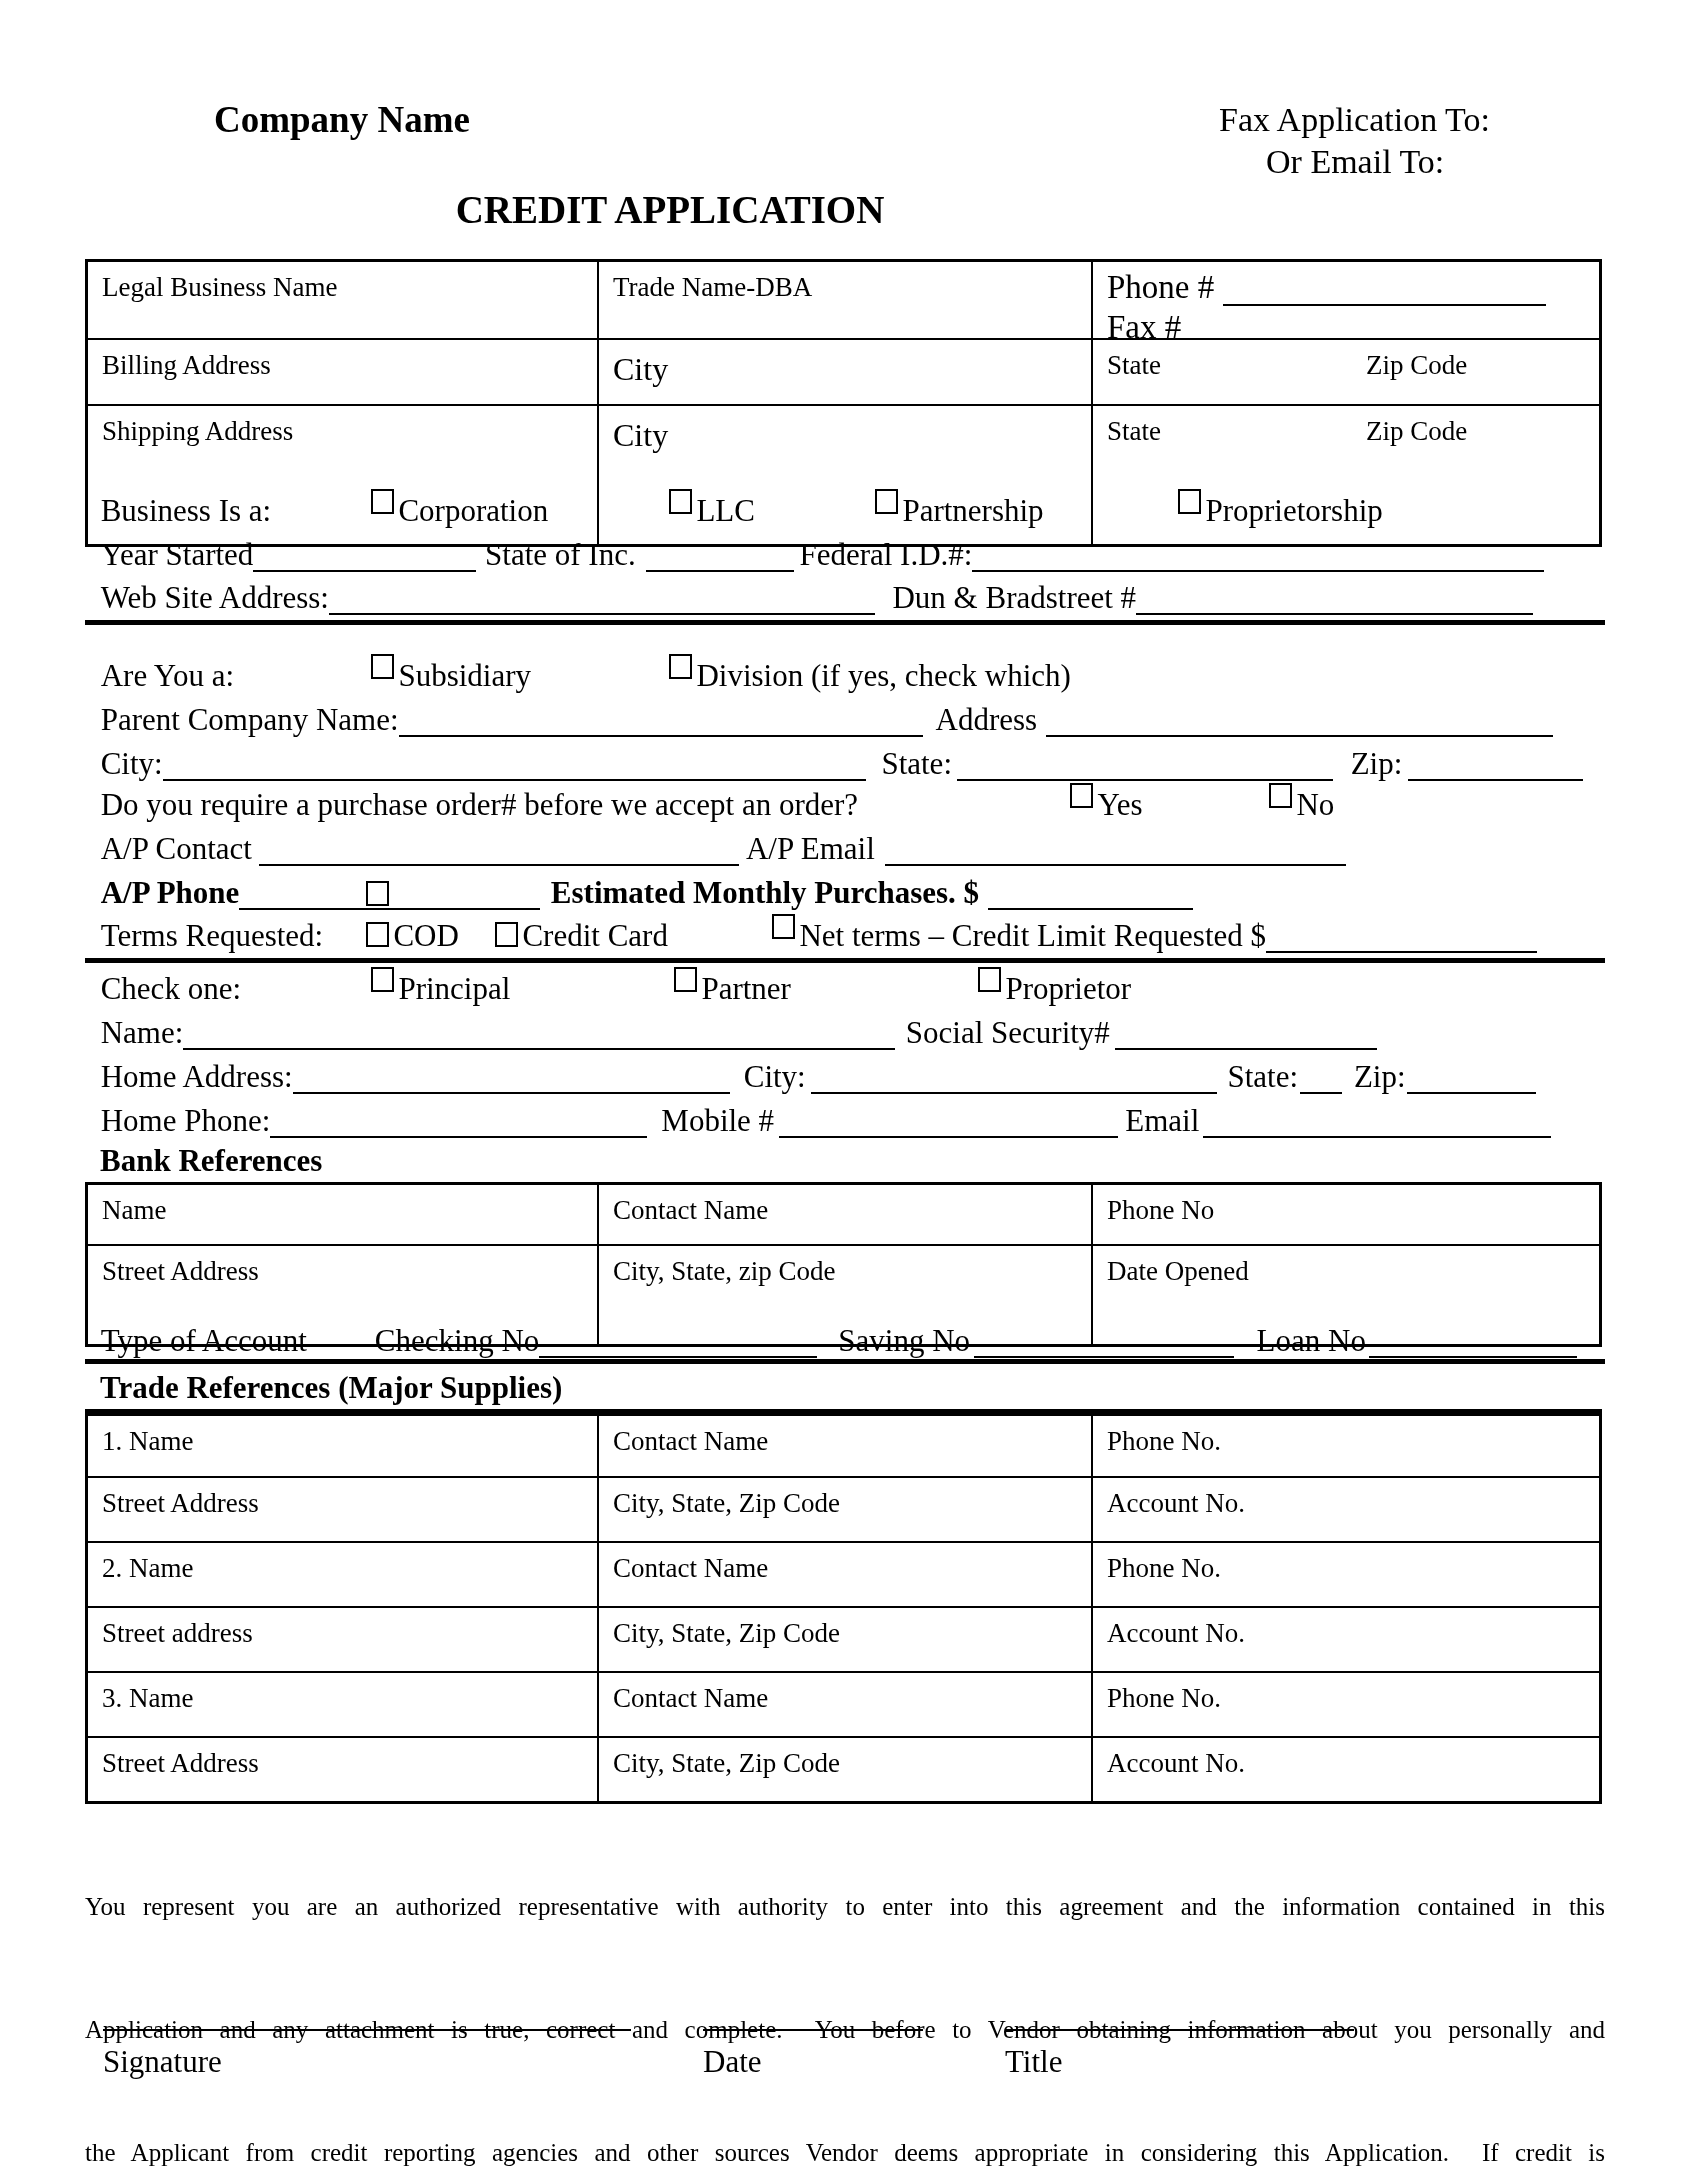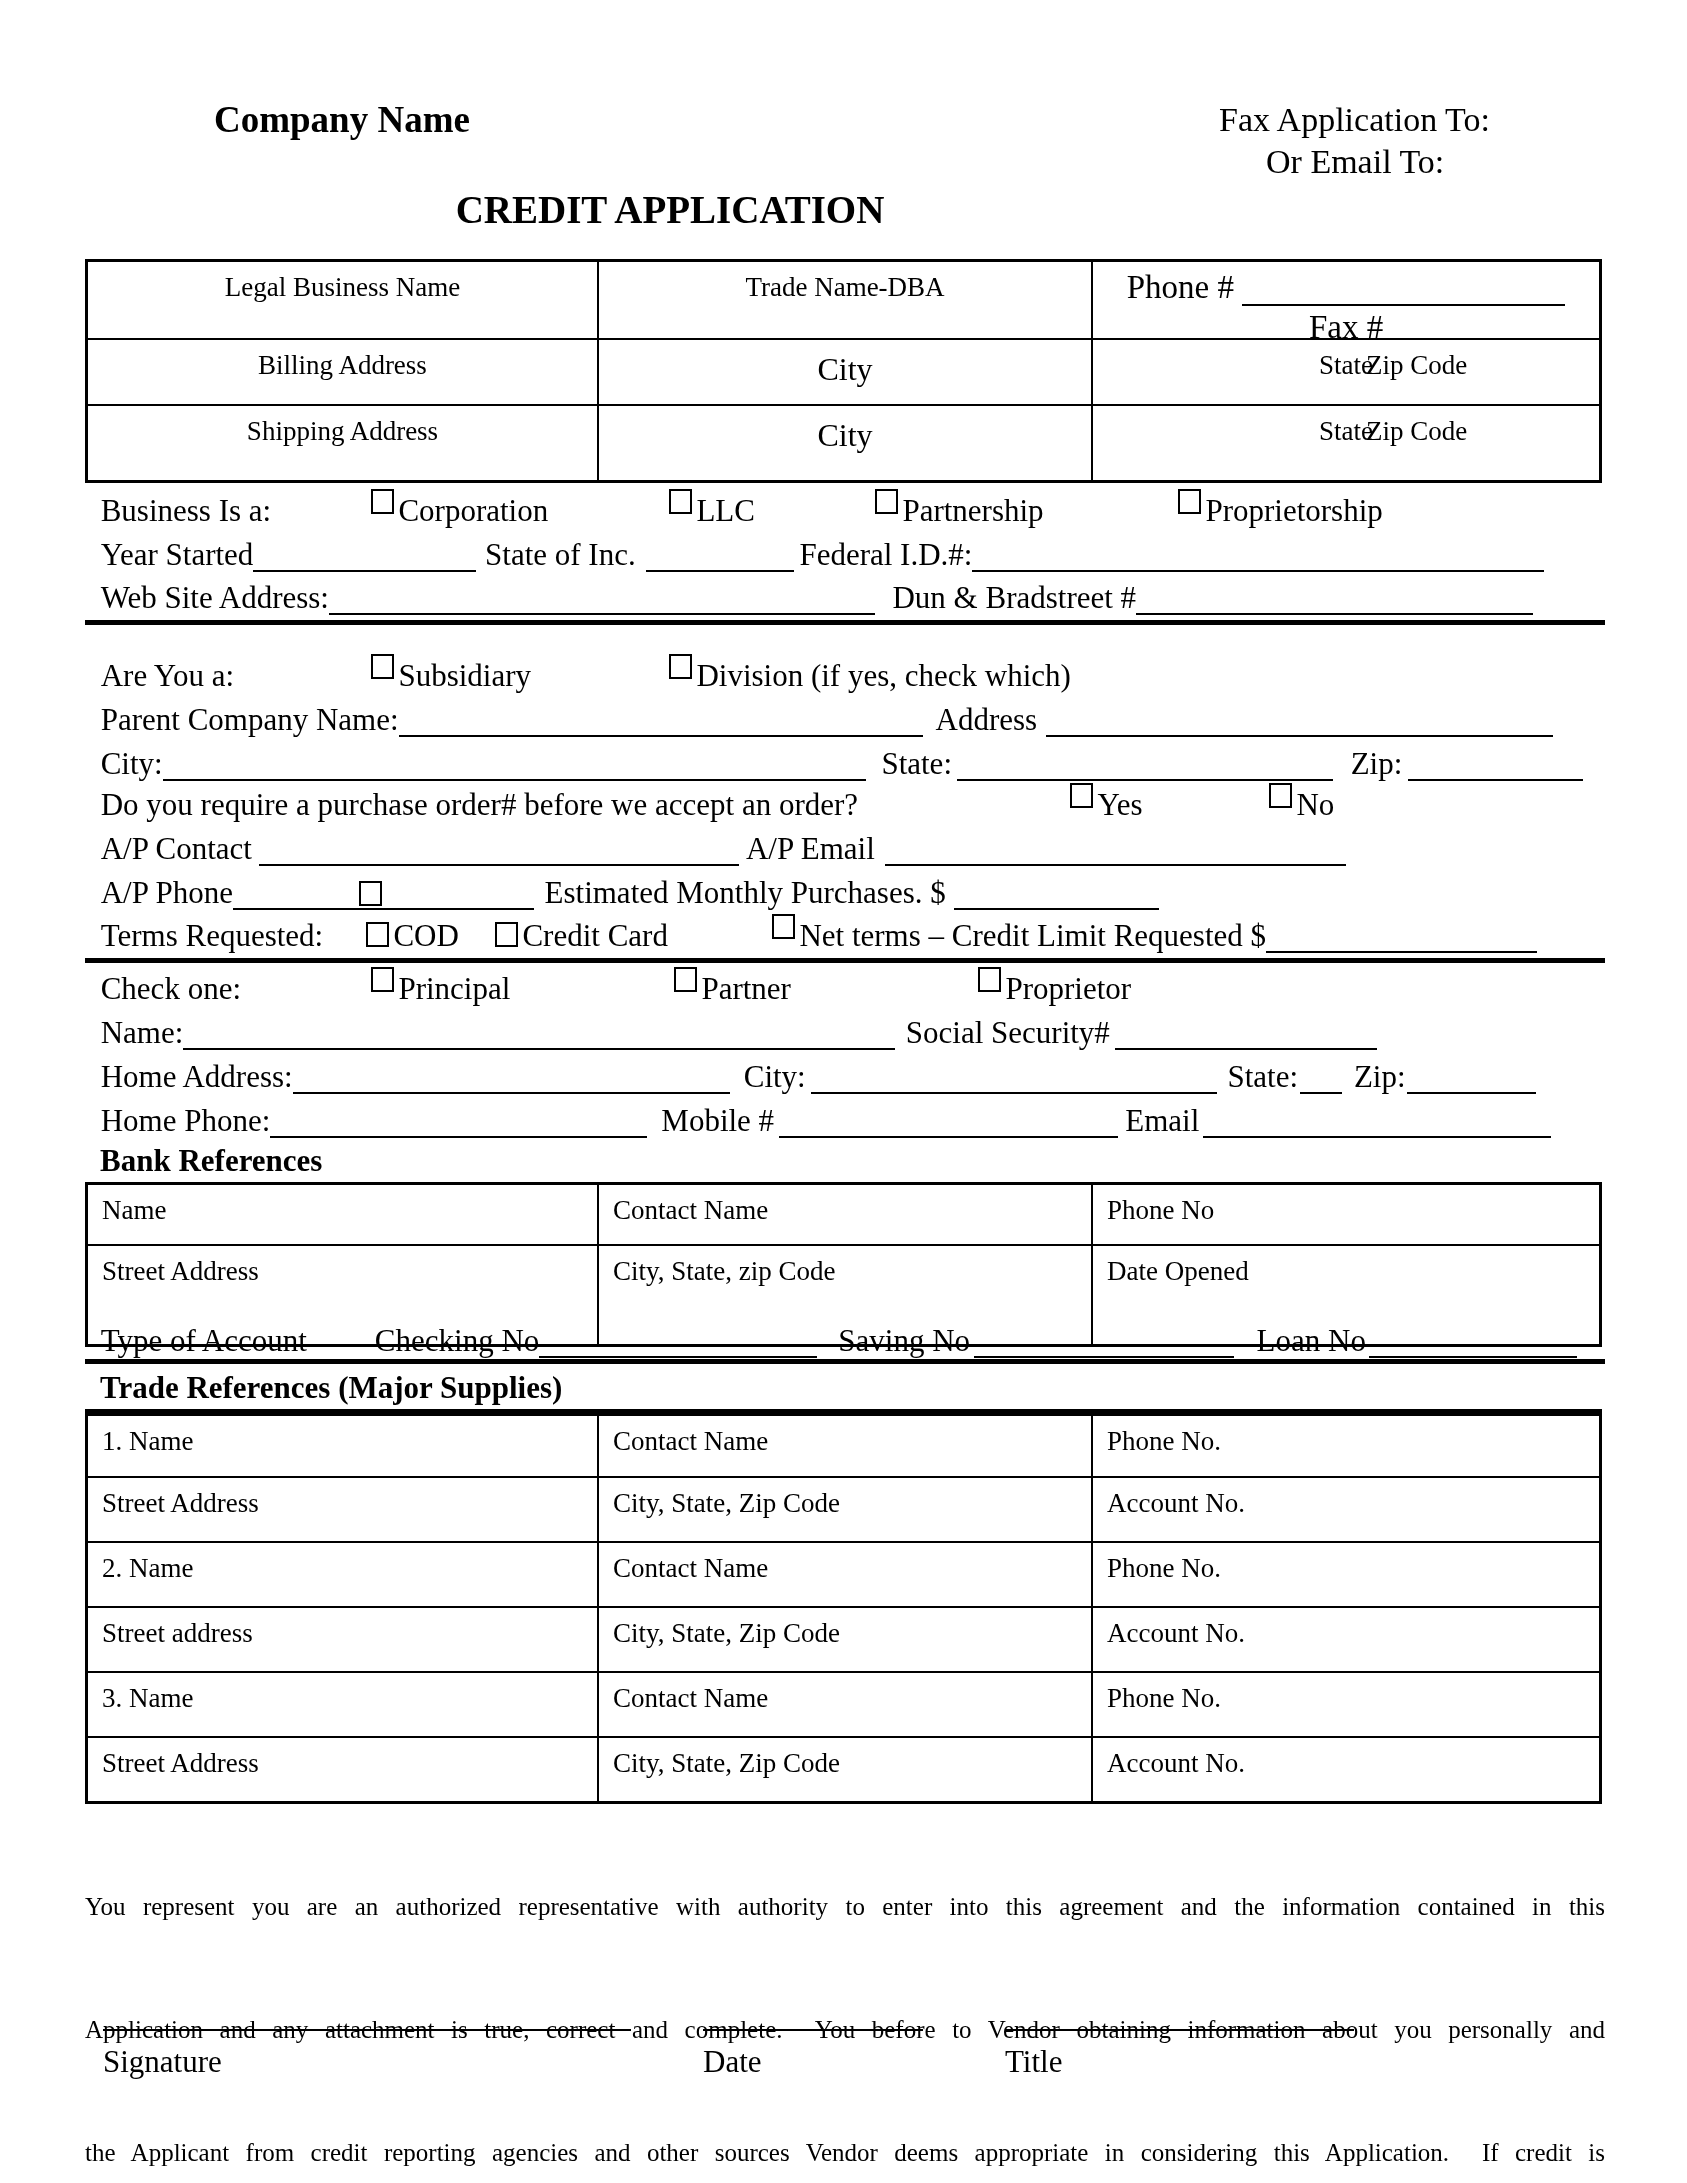--- a/index.html
+++ b/index.html
@@ -37,21 +37,21 @@
 </head>
 <body>
 
 <div class="page">
 
   <div class="abs bold" style="left:214px;top:101px;font-size:37px;line-height:1;">Company Name</div>
   <div class="abs" style="left:1219px;top:103px;font-size:34px;line-height:1;">Fax Application To:</div>
   <div class="abs" style="left:1266px;top:145px;font-size:34px;line-height:1;">Or Email To:</div>
   <div class="abs bold" style="left:0;top:190px;width:1340px;text-align:center;font-size:39px;line-height:1;">CREDIT APPLICATION</div>
 
-  <div class="tbl" style="top:259px;grid-template-rows:78px 66px 1fr;height:224px;text-align:center;">
+  <div class="tbl" style="top:259px;grid-template-rows:78px 66px 1fr;height:288px;">
     <div class="cell">
       <span>Legal Business Name</span>
     </div>
     <div class="cell">
       <span>Trade Name-DBA</span>
     </div>
     <div class="cell lastcol phone-cell">
       <div><span>Phone #</span>
         <span class="u" style="width:323px;vertical-align:-7.9px;"></span></div>
       <div><span>Fax #</span></div>
@@ -131,21 +131,21 @@
     </span>
     <span class="opt" style="left:1184px;">
       <span class="cb"></span><span>No</span>
     </span>
   </div>
 
   <div class="line" style="top:827px;">
     <span>A/P Contact</span><span class="u" style="width:480px;margin-left:7px;"></span><span style="margin-left:7px;">A/P Email</span><span class="u" style="width:461px;margin-left:10.5px;"></span>
   </div>
 
-  <div class="line" style="top:871px;">
+  <div class="line" style="top:871px;font-weight:bold;">
     <span>A/P Phone</span><span class="u urel" style="width:301px;"><span class="cb"></span></span><span style="margin-left:10.5px;">Estimated Monthly Purchases. $</span><span class="u" style="width:205px;margin-left:8.7px;"></span>
   </div>
 
   <div class="line" style="top:914px;">
     <span>Terms Requested:</span>
     <span class="opt" style="left:281px;">
       <span class="cb base"></span><span>COD</span>
     </span>
     <span class="opt" style="left:410px;">
       <span class="cb base"></span><span>Credit Card</span>

